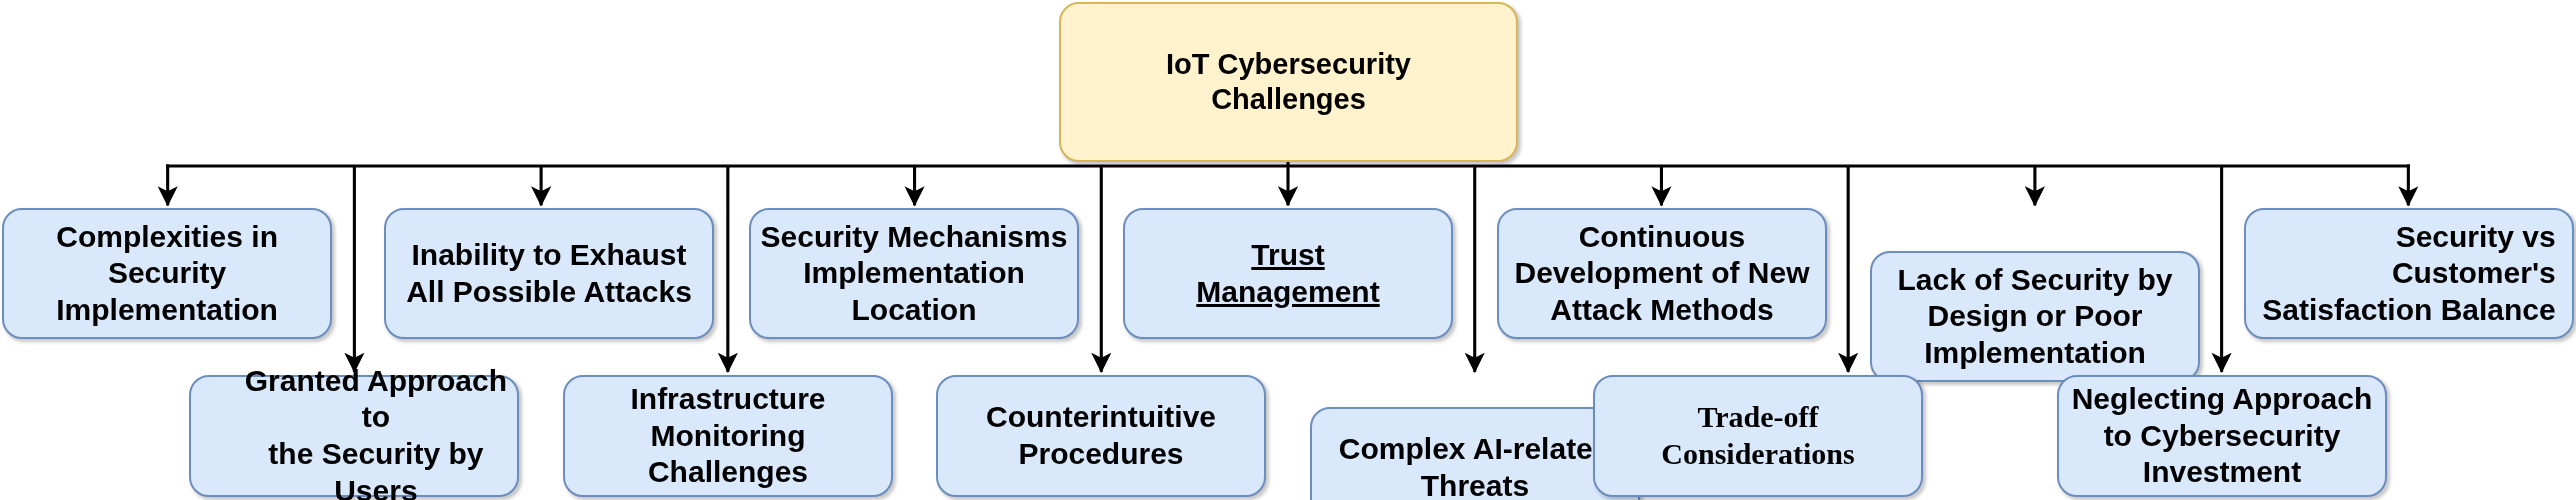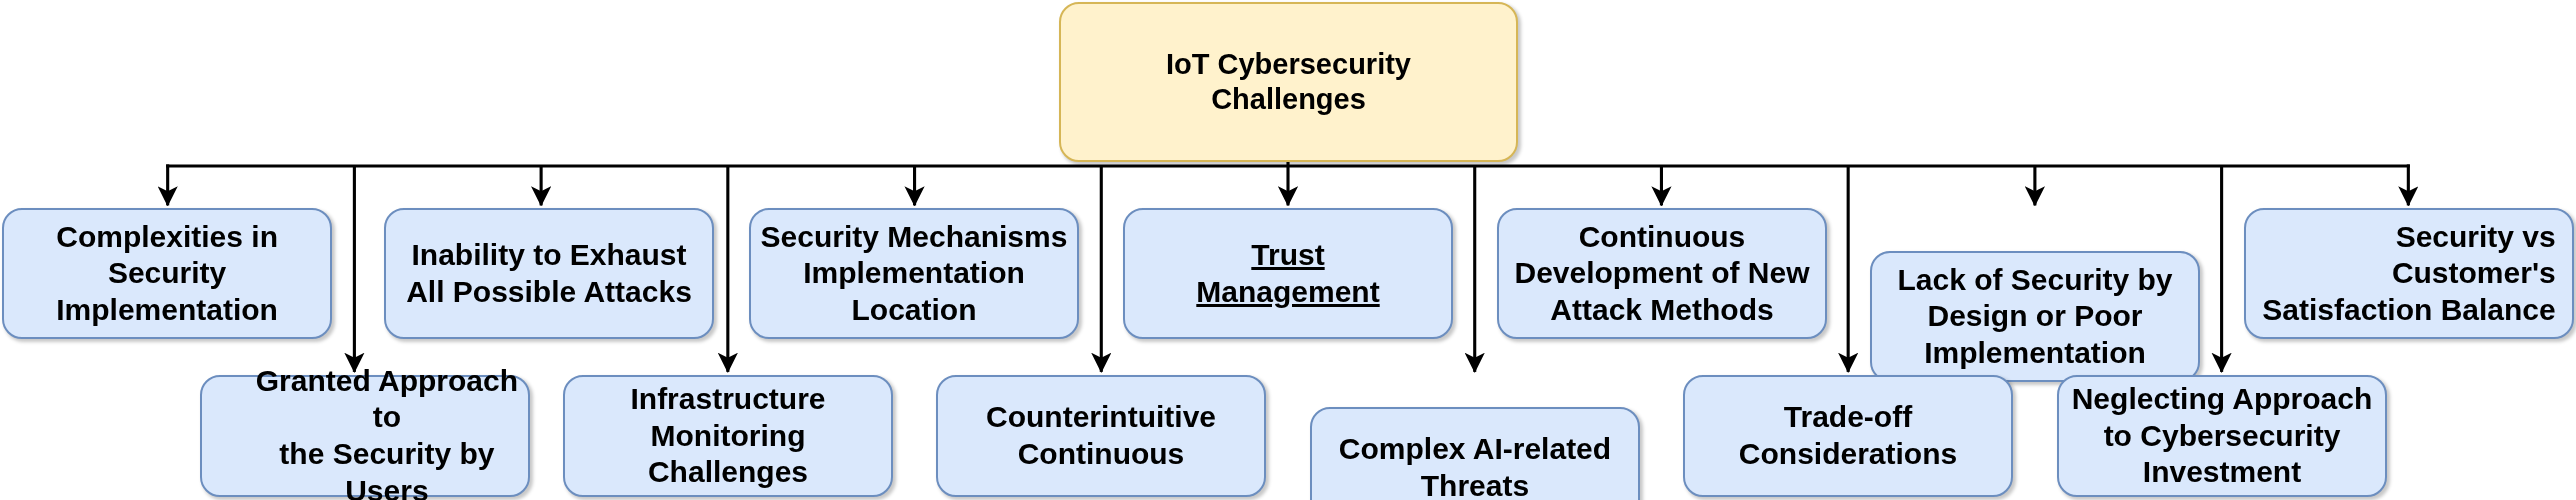--- a/index.html
+++ b/index.html
@@ -54,25 +54,25 @@
   
   .r1c0 { left: 2.1px; }
   .r1c1 { left: 384px; }
   .r1c2 { left: 749px; }
   .r1c3 { left: 1123px; text-decoration: underline; }
   .r1c4 { left: 1497px; }
   .r1c5 { left: 1870px; margin-top: 43px; }
   .r1c6 { left: 2244px; text-align: right; }
 
   
-  .r2c0 { left: 200px; padding-left: 48px; }
+  .r2c0 { left: 189px; padding-left: 48px; }
   .r2c1 { left: 563px; }
   .r2c2 { left: 936px; }
   .r2c3 { left: 1310px; margin-top: 32px; }
-  .r2c4 { left: 1683px; }
+  .r2c4 { left: 1593px; font-family: Liberation Serif, serif; }
   .r2c5 { left: 2057px; }
 </style>
 </head>
 <body>
 
 <div id="canvas">
 
   <svg id="edges" width="2576" height="500" viewBox="0 0 4964 964" xmlns="http://www.w3.org/2000/svg">
     <defs>
       <marker id="arrow" viewBox="0 0 10 10" refX="9.5" refY="5" markerWidth="6.5" markerHeight="6.5" orient="auto">
@@ -124,21 +124,21 @@
   <div class="node row1 r1c6">Security vs
 Customer's
 Satisfaction Balance</div>
 
   <div class="node row2 r2c0">Granted Approach to
 the Security by Users</div>
   <div class="node row2 r2c1">Infrastructure
 Monitoring
 Challenges</div>
   <div class="node row2 r2c2">Counterintuitive
-Continuous</div>
+Procedures</div>
   <div class="node row2 r2c3">Complex AI-related
 Threats</div>
   <div class="node row2 r2c4">Trade-off
 Considerations</div>
   <div class="node row2 r2c5">Neglecting Approach
 to Cybersecurity
 Investment</div>
 
 </div>
 

